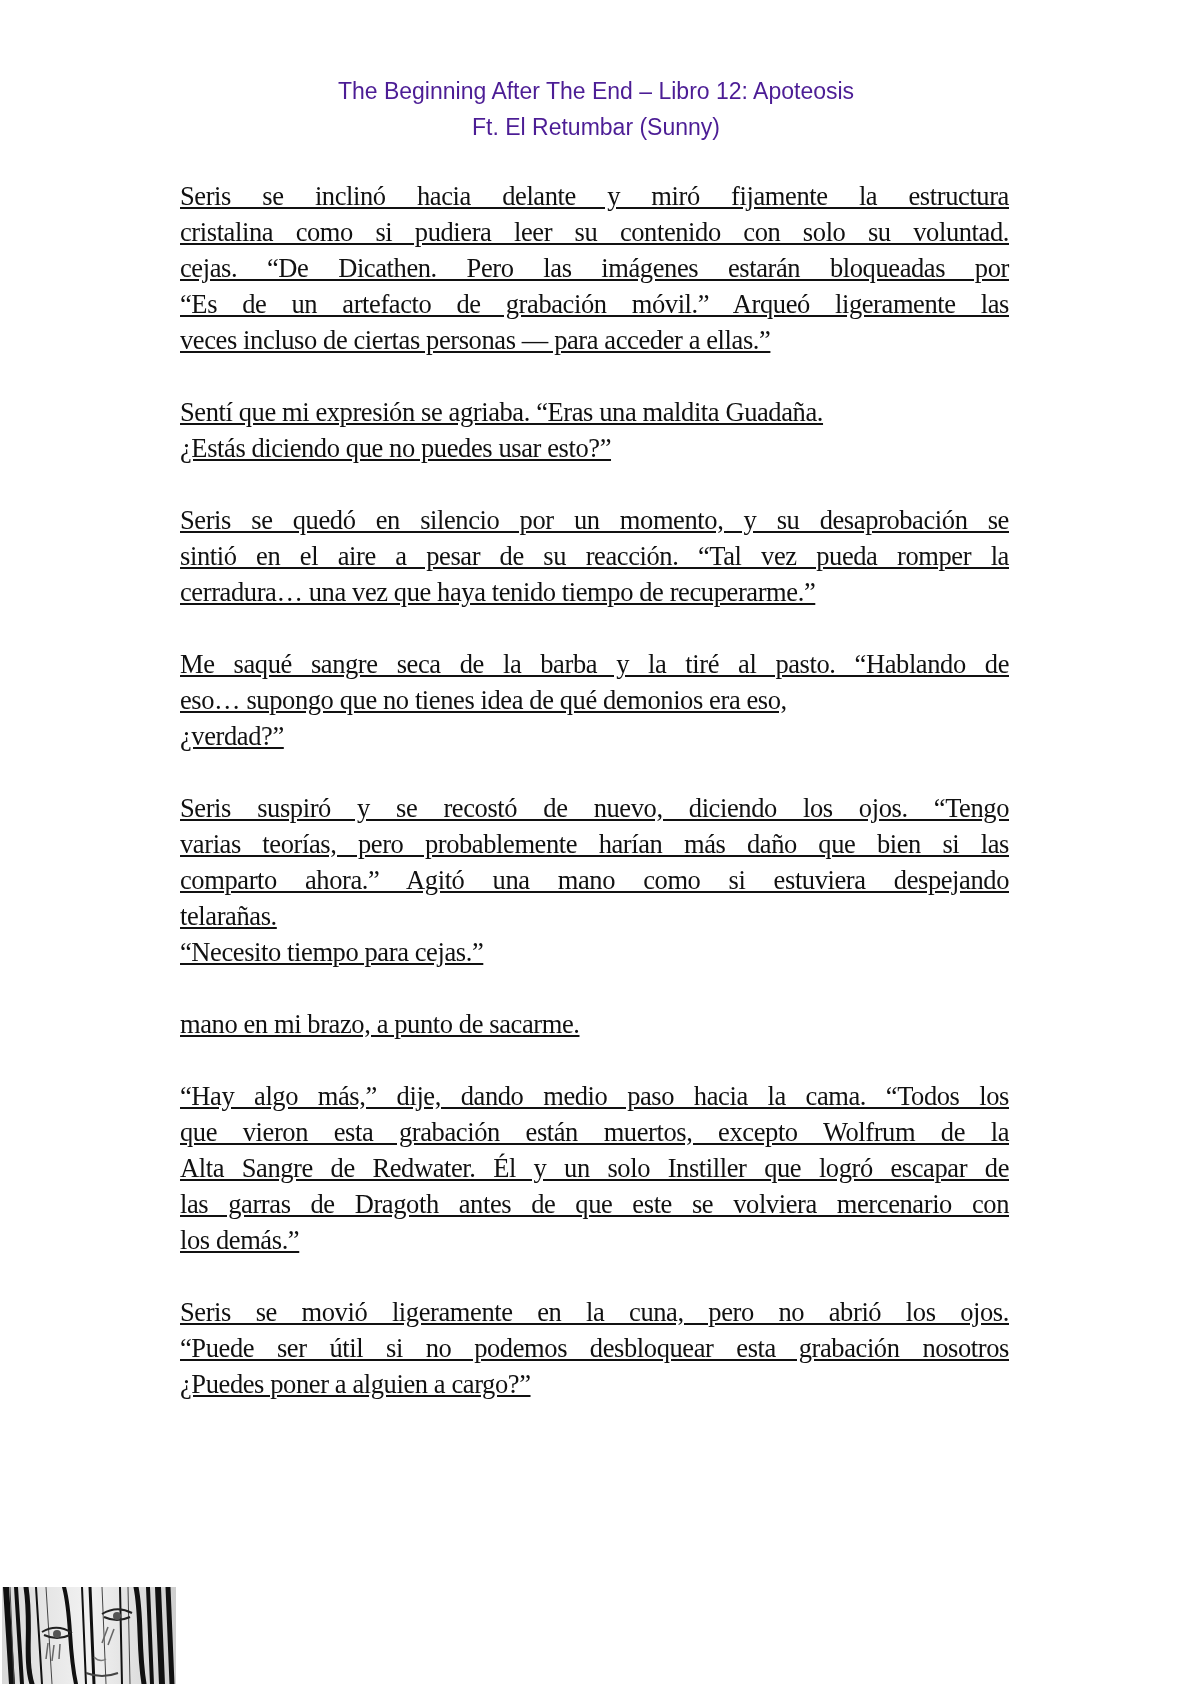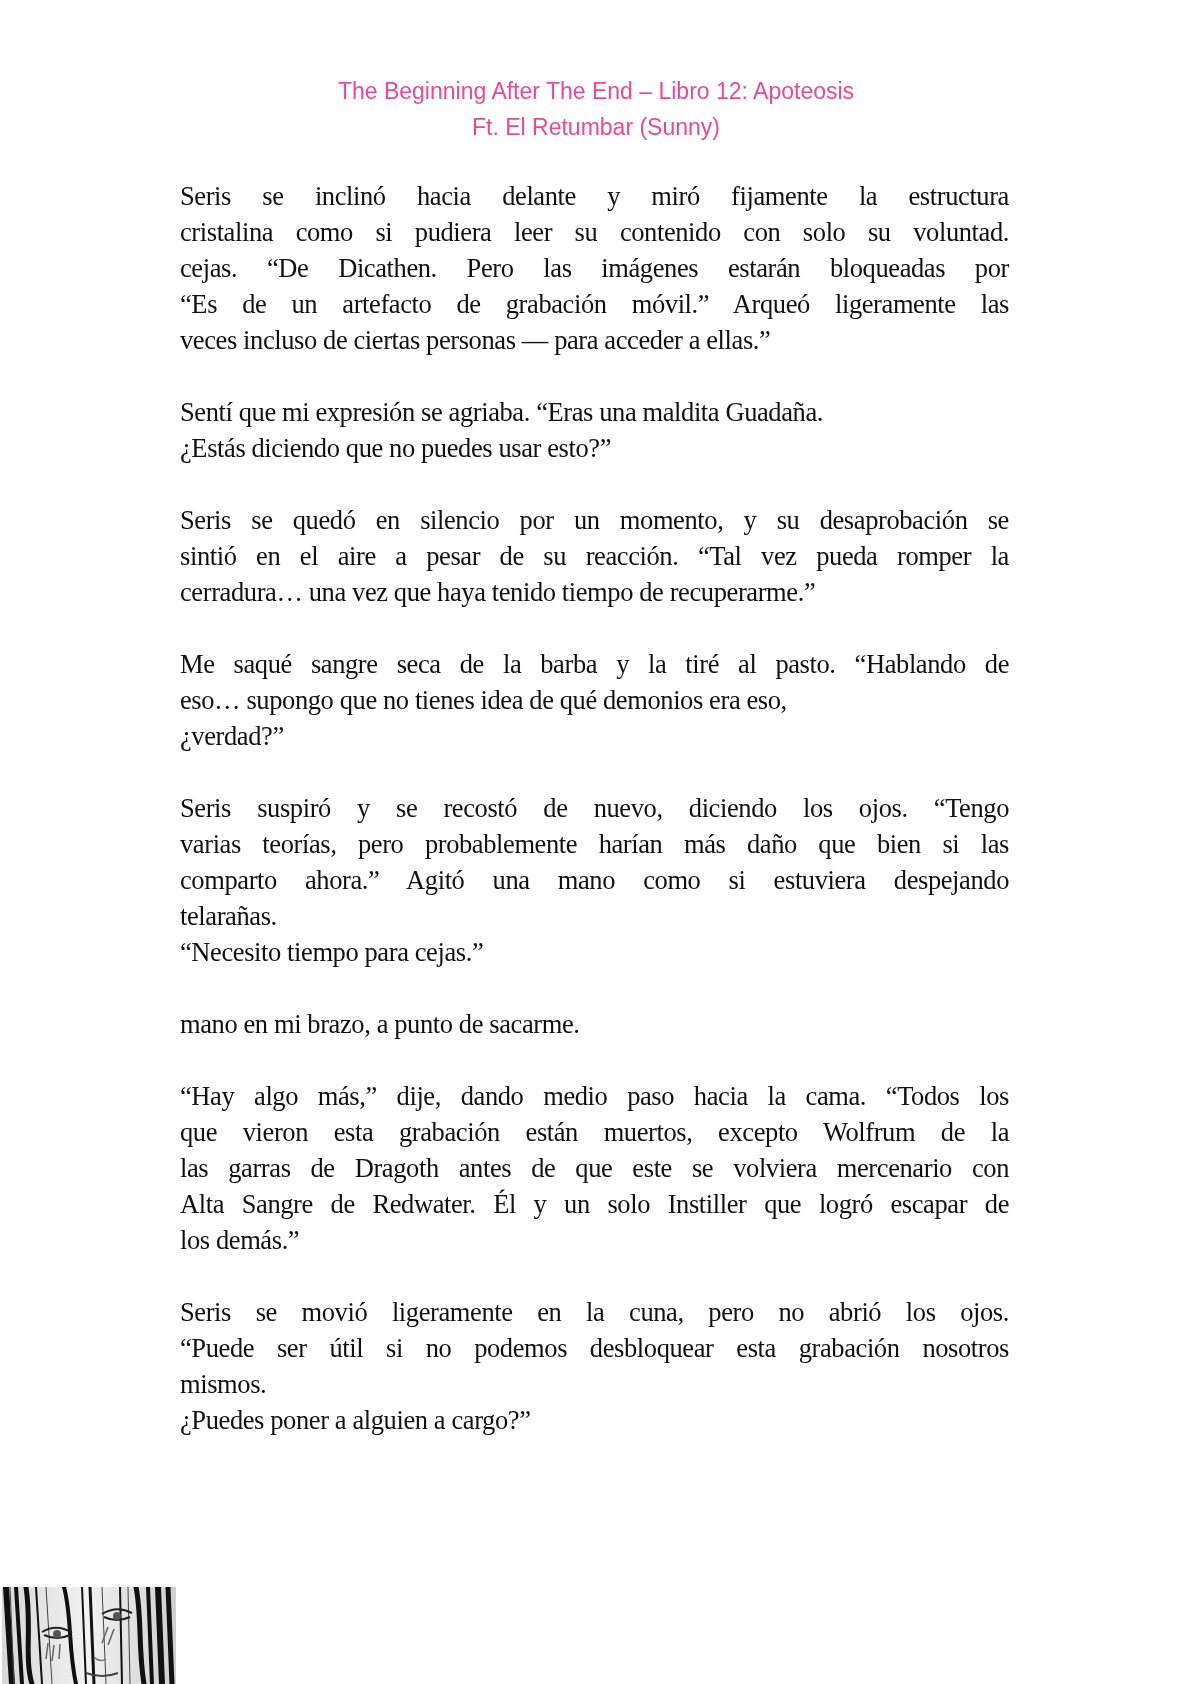--- a/index.html
+++ b/index.html
@@ -16,40 +16,41 @@
     }
     .header {
       position: absolute;
       top: 73px;
       left: 0;
       width: 1192px;
       text-align: center;
       font-family: "Liberation Sans", "DejaVu Sans", sans-serif;
       font-size: 23px;
       line-height: 36px;
-      color: #ec4899;
+      color: #4c1d95;
     }
     .header div { white-space: nowrap; }
     .body-text {
       position: absolute;
       top: 178px;
       left: 180px;
       width: 829px;
       font-family: "Liberation Serif", "DejaVu Serif", serif;
       font-size: 26.5px;
       line-height: 36px;
       color: #111111;
       letter-spacing: -0.4px;
     }
     .para {
       margin: 0 0 36px 0;
     }
     .line {
       display: block;
       white-space: nowrap;
+      text-decoration: underline;
     }
     .line.j {
       text-align: justify;
       text-align-last: justify;
       white-space: normal;
     }
     .thumb {
       position: absolute;
       left: 2px;
       top: 1587px;
@@ -96,28 +97,27 @@
       <span class="line j">comparto ahora.” Agitó una mano como si estuviera despejando</span>
       <span class="line">telarañas.</span>
       <span class="line">“Necesito tiempo para cejas.”</span>
     </div>
     <div class="para">
       <span class="line">mano en mi brazo, a punto de sacarme.</span>
     </div>
     <div class="para">
       <span class="line j">“Hay algo más,” dije, dando medio paso hacia la cama. “Todos los</span>
       <span class="line j">que vieron esta grabación están muertos, excepto Wolfrum de la</span>
+      <span class="line j">Alta Sangre de Redwater. Él y un solo Instiller que logró escapar de</span>
       <span class="line j">las garras de Dragoth antes de que este se volviera mercenario con</span>
-      <span class="line j">Alta Sangre de Redwater. Él y un solo Instiller que logró escapar de</span>
       <span class="line">los demás.”</span>
     </div>
     <div class="para">
       <span class="line j">Seris se movió ligeramente en la cuna, pero no abrió los ojos.</span>
       <span class="line j">“Puede ser útil si no podemos desbloquear esta grabación nosotros</span>
-      <span class="line">mismos.</span>
       <span class="line">¿Puedes poner a alguien a cargo?”</span>
     </div>
   </div>
 
 <div class="thumb">
   <svg width="174" height="97" viewBox="0 0 174 97" xmlns="http://www.w3.org/2000/svg">
     <defs>
       <linearGradient id="skin" x1="0" y1="0" x2="1" y2="0">
         <stop offset="0" stop-color="#d8d8d8"></stop>
         <stop offset="0.5" stop-color="#f2f2f2"></stop>

